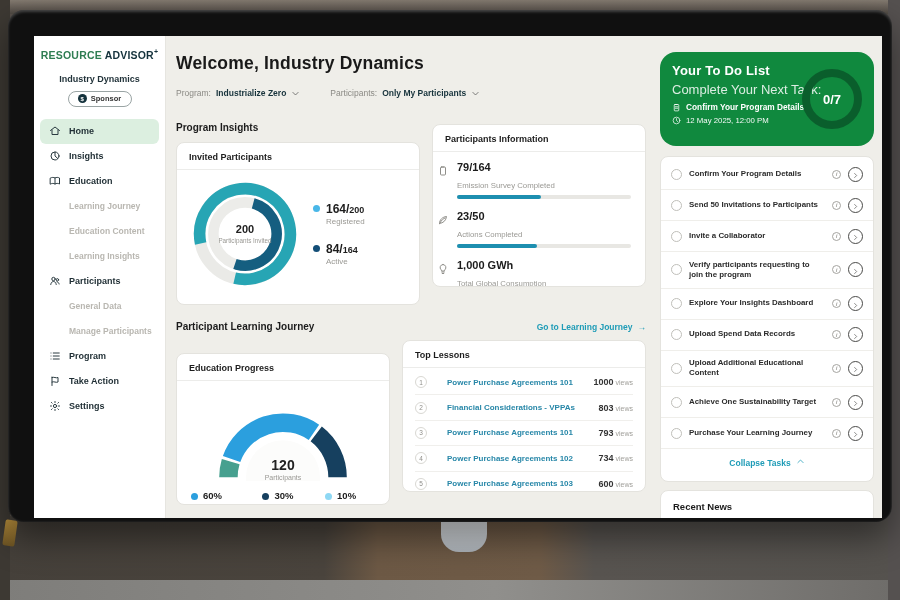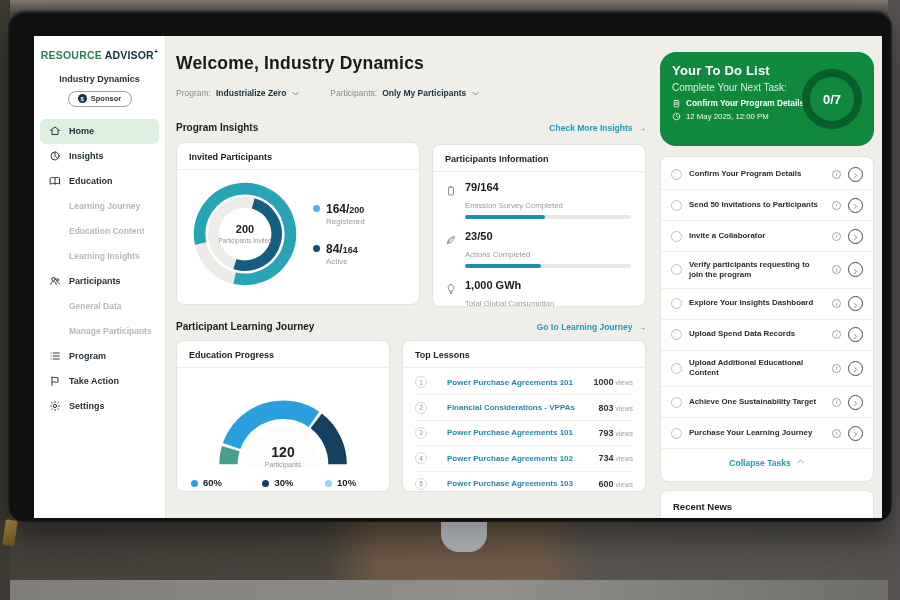--- a/index.html
+++ b/index.html
@@ -73,21 +73,21 @@
   .donut-center .dv { font-size:11px; font-weight:700; color:#222; }
   .donut-center .dl { font-size:6.3px; color:#9a9994; margin-top:2px; width:54px; line-height:1.25; }
   .legend-col { display:flex; flex-direction:column; gap:16px; }
   .lg-item { position:relative; padding-left:13px; }
   .lg-item .lg-dot { position:absolute; left:0; top:3px; width:7px; height:7px; border-radius:50%; }
   .lg-item .lg-val { font-size:12px; font-weight:700; color:#1d1d1d; }
   .lg-item .lg-val .tot { font-size:9px; }
   .lg-item .lg-lab { font-size:8px; color:#9a9994; margin-top:1px; }
 
   
-  .info-body { padding:9px 14px 0 12px; }
+  .info-body { padding:9px 14px 0 4px; }
   .info-row { display:flex; gap:8px; margin-bottom:11px; }
   .info-row .iico { width:12px; height:12px; color:#8f8e89; margin-top:2px; flex:0 0 12px; }
   .info-row .iico svg { width:12px; height:12px; }
   .info-main { flex:1; }
   .info-val { font-size:11px; font-weight:700; color:#1b1b1b; }
   .info-lab { font-size:7.8px; color:#9a9994; margin-top:8px; }
   .bar { margin-top:5px; height:4px; background:#e8e7e3; border-radius:3px; position:relative; }
   .bar .fill { position:absolute; left:0; top:0; height:4px; border-radius:3px; background:#1d8fb0; }
 
   
@@ -110,21 +110,21 @@
   .rank { width:12px; height:12px; border:1px solid #d9d8d3; border-radius:50%; font-size:6.5px; color:#8f8e89;
     display:flex; align-items:center; justify-content:center; flex:0 0 12px; }
   .lesson-title { flex:1; font-size:8px; font-weight:600; color:#2787a8; cursor:pointer; }
   .views { font-size:9px; font-weight:700; color:#333; }
   .views .vs { font-size:7px; font-weight:400; color:#a09f9a; margin-left:2px; }
 
   
   .green-card { position:absolute; left:626px; top:16px; width:214px; height:94px; background:#10893e;
     border-radius:16px; color:#fff; padding:11px 12px; }
   .gc-title { font-size:13px; font-weight:700; letter-spacing:.2px; }
-  .gc-sub { font-size:10px; opacity:.85; margin-top:4px; }
+  .gc-sub { font-size:13px; opacity:.85; margin-top:4px; }
   .gc-task { display:flex; align-items:center; gap:5px; font-size:8.3px; font-weight:700; margin-top:5px; }
   .gc-due { display:flex; align-items:center; gap:5px; font-size:7.8px; margin-top:4px; opacity:.95; }
   .gc-task .gico, .gc-due .gico { width:9px; height:9px; display:flex; }
   .gc-task .gico svg, .gc-due .gico svg { width:9px; height:9px; }
   .gc-ring { position:absolute; right:12px; top:17px; width:60px; height:60px; border-radius:50%;
     border:8px solid #0a5e2c; display:flex; align-items:center; justify-content:center;
     font-size:13px; font-weight:700; }
 
   .tasks-card { position:absolute; left:626px; top:120px; width:214px; height:326px; background:#fff;
     border:1px solid #e4e3de; border-radius:8px; padding-top:2px; }
@@ -327,21 +327,21 @@
 
                 <div class="lg-item">
                   <span class="lg-dot" style="background: rgb(19, 78, 119);"></span>
                   <div class="lg-val"><span>84/</span><span class="tot">164</span></div>
                   <div class="lg-lab">Active</div>
                 </div>
               </div>
           </div>
         </div>
 
-        <div class="card" style="left:256px; top:108px; width:214px; height:163px;">
+        <div class="card" style="left:256px; top:88px; width:214px; height:163px;">
           <div class="card-title">Participants Information</div>
           <div class="info-body">
 
               <div class="info-row">
                 <span class="iico"><svg viewBox="0 0 24 24" fill="none" stroke="currentColor" stroke-width="2" stroke-linecap="round" stroke-linejoin="round">
                     <rect x="7" y="4" width="10" height="16" rx="2"></rect>
                     <path d="M10 4h4"></path>
                   </svg></span>
                 <div class="info-main">
                   <div class="info-val">79/164</div>
@@ -382,21 +382,21 @@
         </div>
 
         <div class="sec-head" style="top:285px;">
           <span class="sec-title">Participant Learning Journey</span>
           <span class="link">
             <span>Go to Learning Journey</span>
             <span>→</span>
           </span>
         </div>
 
-        <div class="card" style="left:0; top:304px; width:214px; height:152px;">
+        <div class="card" style="left:0; top:317px; width:214px; height:152px;">
           <div class="card-title">Education Progress</div>
           <div class="edu-body">
             <div class="gauge-wrap">
               <svg id="gauge" viewBox="0 0 200 104">
                 <circle cx="100" cy="100" r="42" fill="#fcfcfb"></circle>
               <path d="M 38.00 100.00 A 62 62 0 0 1 40.55 82.39" stroke="#47a08f" stroke-width="21" fill="none"></path>
                   <path d="M 41.56 79.30 A 62 62 0 0 1 135.12 48.90" stroke="#2b9fde" stroke-width="21" fill="none"></path>
                   <path d="M 137.74 50.81 A 62 62 0 0 1 162.00 100.00" stroke="#16405f" stroke-width="21" fill="none"></path>
                 </svg>
               <div class="gauge-center">

